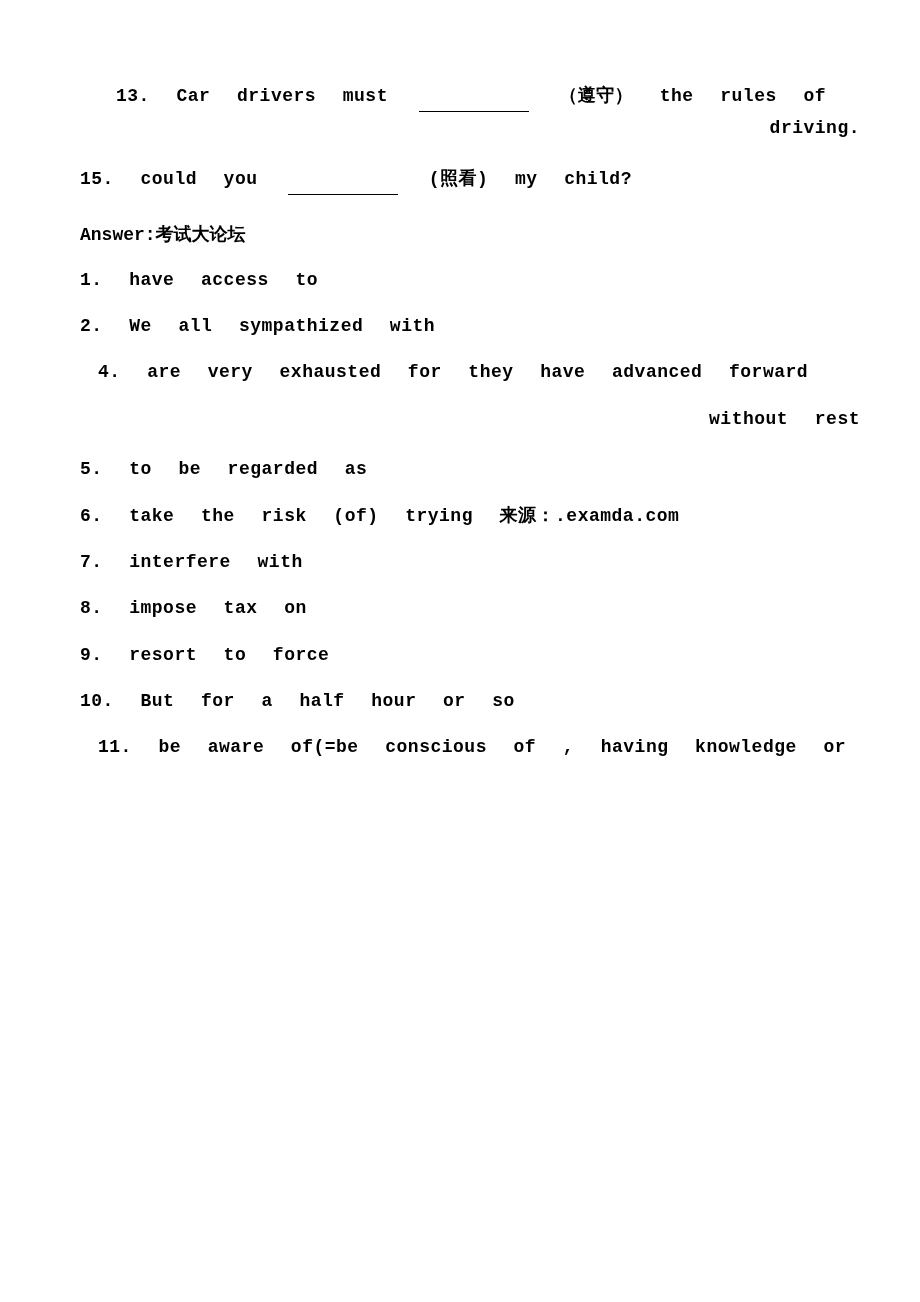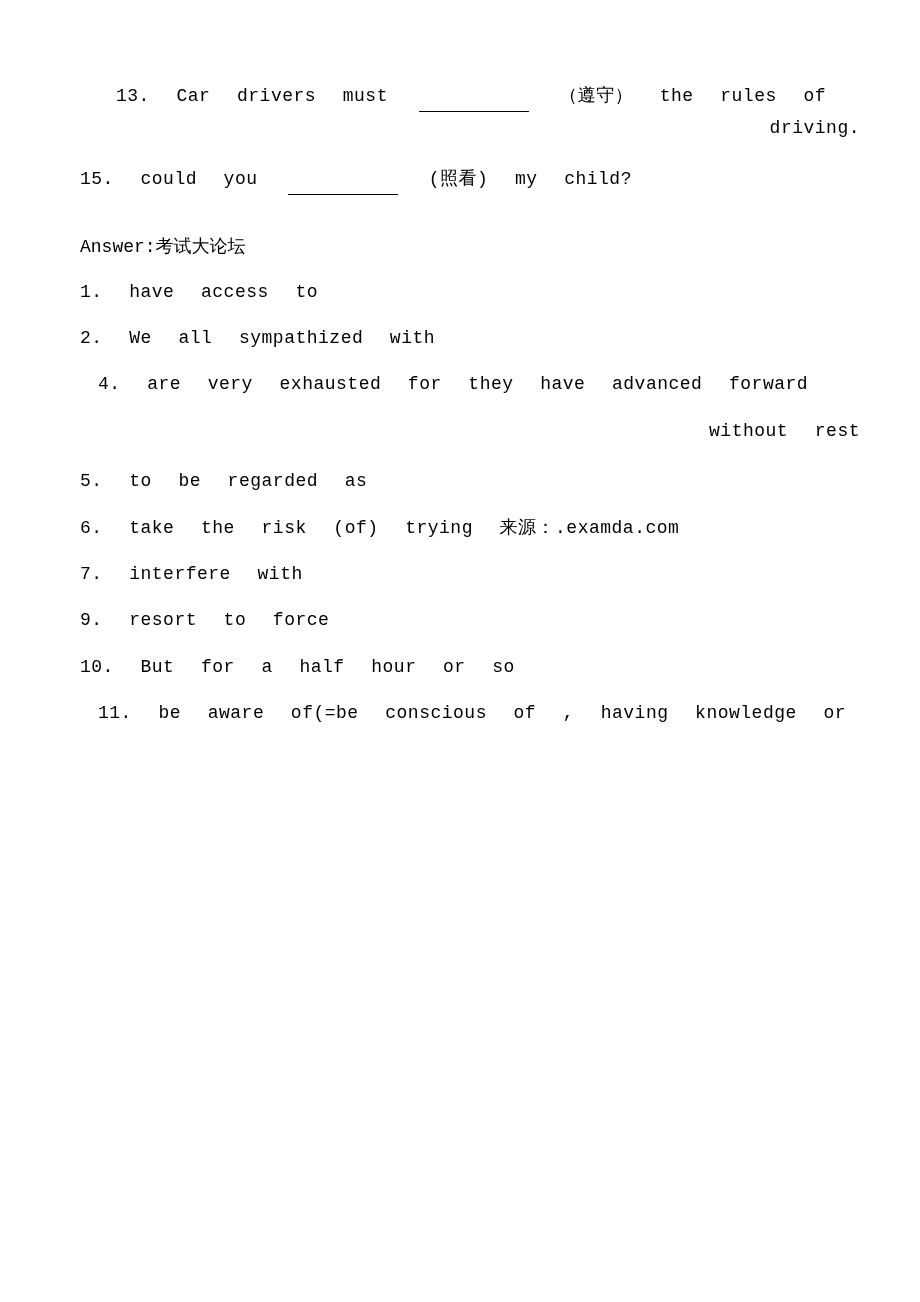--- a/index.html
+++ b/index.html
@@ -1,18 +1,19 @@
 <!DOCTYPE html>
 <html><head>
   <meta charset="utf-8">
   <style>
     * {
       margin: 0;
       padding: 0;
       box-sizing: border-box;
+      font-weight: bold;
     }
 
     body {
       background: #ffffff;
       font-family: "Courier New", Courier, monospace;
       font-size: 18px;
       color: #000000;
       width: 920px;
       min-height: 1302px;
       padding: 80px 60px 80px 80px;
@@ -49,21 +50,21 @@
 
     .blank {
       display: inline-block;
       border-bottom: 1px solid #000;
       width: 110px;
       vertical-align: bottom;
       margin: 0 4px;
     }
 
     .answer-label {
-      margin-top: 36px;
+      margin-top: 24px;
       margin-bottom: 12px;
       display: block;
       word-spacing: 2px;
     }
 
     .answer-item {
       display: block;
       margin-bottom: 14px;
       word-spacing: 2px;
       letter-spacing: 0.5px;
@@ -111,20 +112,21 @@
     <span class="answer-item-indent">4.&nbsp; are&nbsp; very&nbsp; exhausted&nbsp; for&nbsp; they&nbsp; have&nbsp; advanced&nbsp; forward</span>
     <span class="continuation">without&nbsp; rest</span>
   </div>
 
   <span class="answer-item">5.&nbsp; to&nbsp; be&nbsp; regarded&nbsp; as</span>
 
   <span class="answer-item">6.&nbsp; take&nbsp; the&nbsp; risk&nbsp; (of)&nbsp; trying&nbsp; 来源：.examda.com</span>
 
   <span class="answer-item">7.&nbsp; interfere&nbsp; with</span>
 
+  <span class="answer-item">8.&nbsp; impose&nbsp; tax&nbsp; on</span>
 
   <span class="answer-item">9.&nbsp; resort&nbsp; to&nbsp; force</span>
 
   <span class="answer-item">10.&nbsp; But&nbsp; for&nbsp; a&nbsp; half&nbsp; hour&nbsp; or&nbsp; so</span>
 
   <div class="question-item">
     <span class="answer-item-indent">11.&nbsp; be&nbsp; aware&nbsp; of(=be&nbsp; conscious&nbsp; of&nbsp; ,&nbsp; having&nbsp; knowledge&nbsp; or</span>
   </div>
 
 

